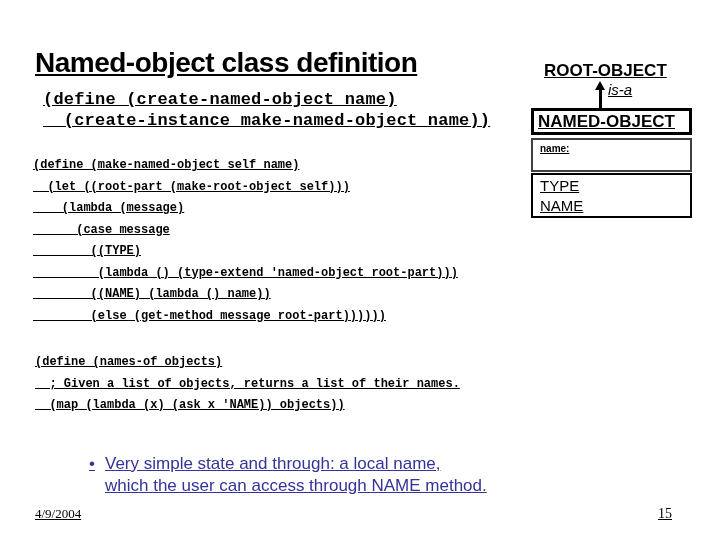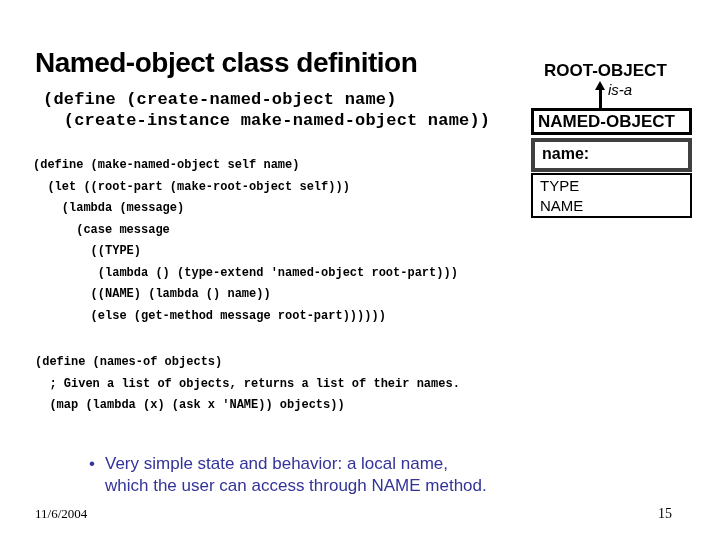--- a/index.html
+++ b/index.html
@@ -5,21 +5,21 @@
   html,body{margin:0;padding:0;background:#888;}
   .slide{
     position:relative;
     width:720px;height:540px;
     background:var(--bg-color,#ffffff);
     color:var(--text-color,#000000);
     font-family:"Liberation Sans",sans-serif;
     overflow:hidden;
     margin:0 auto;
   }
-  .abs{position:absolute;}
+  .abs{position:absolute;text-decoration:underline;}
   .title{
     left:35px;top:28px;
     font-size:28px;font-weight:bold;
     letter-spacing:-0.5px;
     white-space:nowrap;
   }
   pre.code{
     margin:0;
     font-family:"Liberation Mono",monospace;
     font-weight:bold;
@@ -53,22 +53,22 @@
   .box{box-sizing:border-box;left:531px;width:161px;background:#fff;}
   .box-header{
     top:108px;height:27px;
     border:3px solid #000;
     font-size:17px;font-weight:bold;
     display:flex;align-items:center;
     padding-left:4px;white-space:nowrap;
   }
   .box-state{
     top:138px;height:34px;
-    border:4px solid #404040;
-    font-size:16px;font-weight:bold;
+    border:2px solid #404040;
+    font-size:10px;font-weight:bold;
     padding:3px 0 0 7px;
   }
   .box-methods{
     top:173px;height:45px;
     border:2px solid #000;
     font-size:15px;line-height:20px;
     padding:1px 0 16px 7px;
   }
 
   
@@ -124,20 +124,20 @@
     <div class="abs box box-state">name:</div>
 
     <div class="abs box box-methods">
       <div>TYPE</div>
       <div>NAME</div>
     </div>
   </div>
 
   <div class="abs bullet-marker">•</div>
   <div class="abs bullet-text">
-    <div>Very simple state and behavior: a local name,</div>
+    <div>Very simple state and through: a local name,</div>
     <div>which the user can access through NAME method.</div>
   </div>
 
-  <div class="abs footer-date">11/6/2004</div>
+  <div class="abs footer-date">4/9/2004</div>
   <div class="abs footer-page">15</div>
 
 </div>
 
 </body></html>

